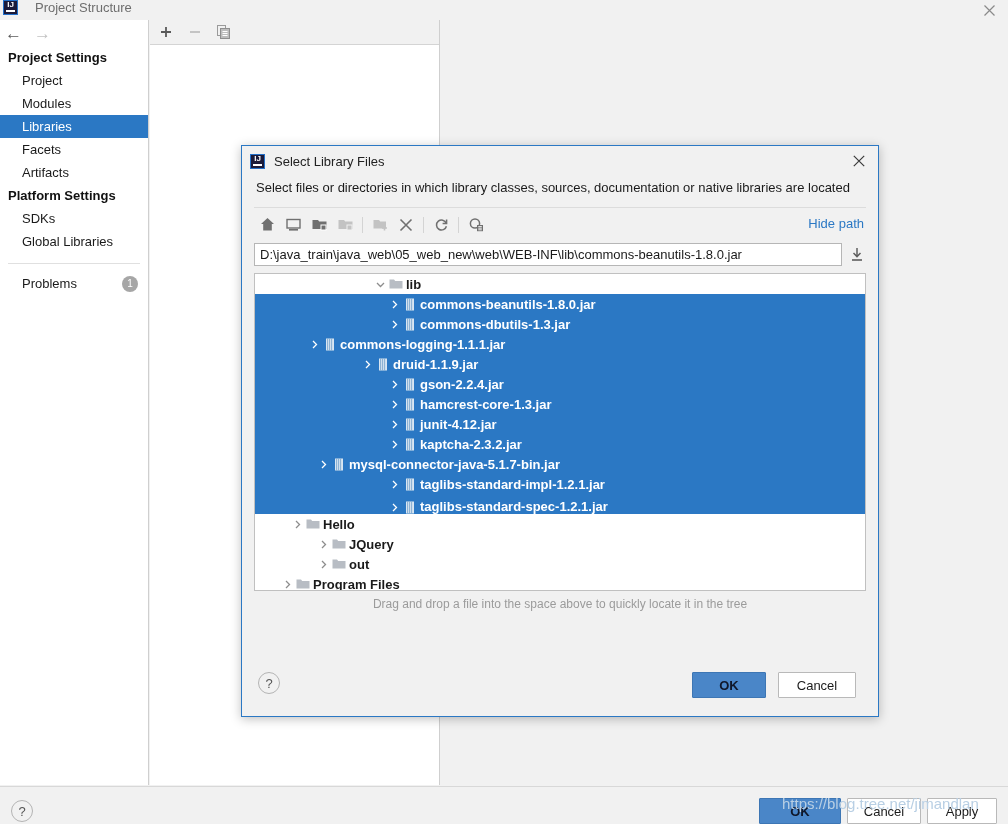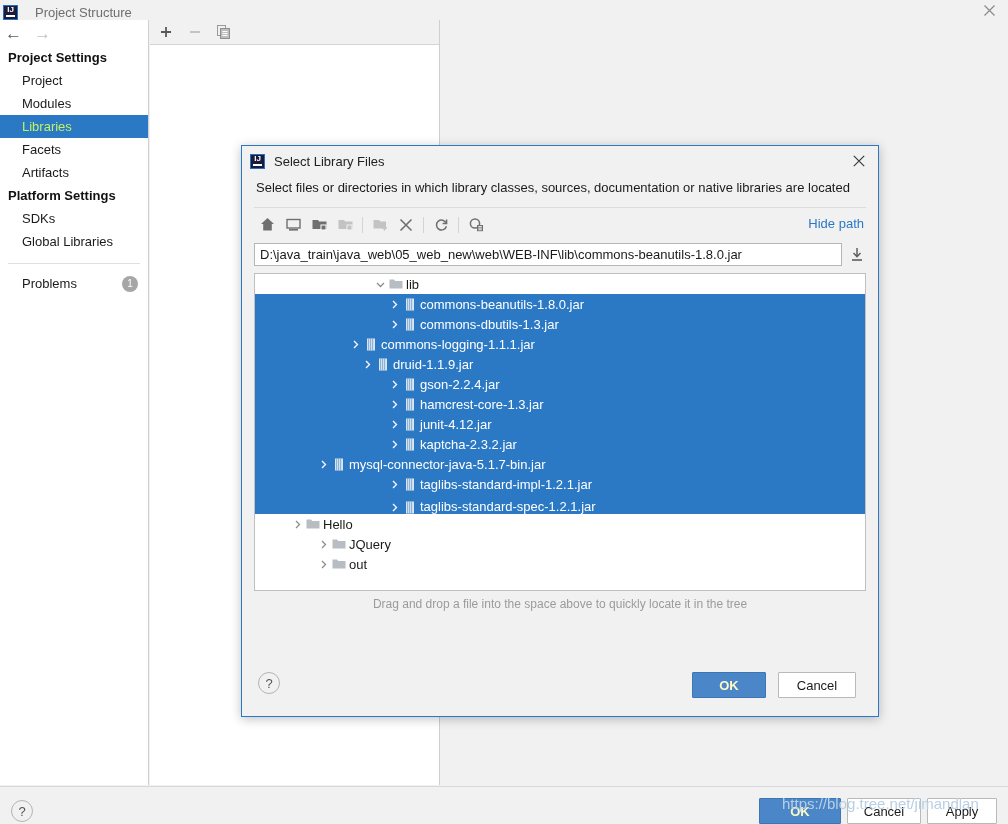--- a/index.html
+++ b/index.html
@@ -20,21 +20,21 @@
     left: 0; top: 0;
     width: 1008px; height: 824px;
     background: #f1f1f1;
   }
 
   #titlebar {
     position: absolute;
     left: 0; top: 0; width: 1008px; height: 20px;
     background: #f1f1f1;
     display: flex;
-    align-items: flex-end;
+    align-items: flex-start;
   }
   #titlebar .ij-logo {
     width: 15px; height: 15px;
     margin-left: 3px;
     background: #1b1b3a;
     border: 1px solid #2470c9;
     position: relative;
     flex: 0 0 auto;
   }
   #titlebar .ij-logo::before {
@@ -96,21 +96,21 @@
   .nav-item {
     height: 23px;
     line-height: 23px;
     padding-left: 22px;
     font-size: 13px;
     color: #1a1a1a;
     white-space: nowrap;
   }
   .nav-item.selected {
     background: #2b78c4;
-    color: #bef264;
+    color: #ffffff;
   }
   #nav-separator {
     margin: 10px 8px 8px 8px;
     border-top: 1px solid #e0e0e0;
   }
   #nav-problems {
     height: 23px;
     line-height: 23px;
     padding-left: 22px;
     padding-right: 10px;
@@ -187,21 +187,21 @@
     color: #1a1a1a;
     height: 26px;
     display: inline-flex;
     align-items: center;
     justify-content: center;
     border-radius: 1px;
   }
   .btn.primary {
     background: #4a86c8;
     border: 1px solid #3d76b4;
-    color: #fef9c3;
+    color: #0f172a;
     font-weight: bold;
   }
   #app-ok     { position: absolute; left: 759px; top: 798px; width: 82px; }
   #app-cancel { position: absolute; left: 847px; top: 798px; width: 74px; }
   #app-apply  { position: absolute; left: 927px; top: 798px; width: 70px; }
 
   
   #watermark {
     position: absolute;
     left: 782px; top: 795px;
@@ -315,20 +315,21 @@
     color: #5e5e5e;
   }
 
   #tree-box {
     margin: 7px 12px 0 12px;
     height: 318px;
     border: 1px solid #c0c0c0;
     background: #ffffff;
     overflow: hidden;
     position: relative;
+    font-weight: bold;
   }
   .tree-row {
     height: 20px;
     display: flex;
     align-items: center;
     font-size: 13px;
     color: #1a1a1a;
     white-space: nowrap;
   }
   .tree-row.selected { background: #2b78c4; color: #ffffff; }
@@ -569,21 +570,21 @@
           <span class="ico">
             <svg width="10" height="13" viewBox="0 0 10 13">
               <rect x="1" y="0.5" width="8" height="12" fill="#d9e6f2"></rect>
               <rect x="2.2" y="0.5" width="0.9" height="12" fill="#7aa6cd"></rect>
               <rect x="4.2" y="0.5" width="0.9" height="12" fill="#7aa6cd"></rect>
               <rect x="6.2" y="0.5" width="0.9" height="12" fill="#7aa6cd"></rect>
             </svg>
           </span>
           <span class="lbl">commons-dbutils-1.3.jar</span>
         </div>
-        <div class="tree-row selected" style="padding-left: 94px;">
+        <div class="tree-row selected" style="padding-left: 53px;">
           <span class="twisty">
             <svg width="9" height="9" viewBox="0 0 9 9">
               <path d="M3 1 L6.5 4.5 L3 8" fill="none" stroke="#ffffff" stroke-width="1.3"></path>
             </svg>
           </span>
           <span class="ico">
             <svg width="10" height="13" viewBox="0 0 10 13">
               <rect x="1" y="0.5" width="8" height="12" fill="#d9e6f2"></rect>
               <rect x="2.2" y="0.5" width="0.9" height="12" fill="#7aa6cd"></rect>
               <rect x="4.2" y="0.5" width="0.9" height="12" fill="#7aa6cd"></rect>
@@ -751,20 +752,33 @@
             <svg width="9" height="9" viewBox="0 0 9 9">
               <path d="M3 1 L6.5 4.5 L3 8" fill="none" stroke="#8d8d8d" stroke-width="1.3"></path>
             </svg>
           </span>
           <span class="ico">
             <svg width="14" height="12" viewBox="0 0 14 12">
               <path d="M0.5 1.5 H5 L6.2 3 H13.5 V10.5 H0.5 Z" fill="#b8bdc4"></path>
             </svg>
           </span>
           <span class="lbl">out</span>
+        </div>
+        <div class="tree-row" style="padding-left: 26px;">
+          <span class="twisty">
+            <svg width="9" height="9" viewBox="0 0 9 9">
+              <path d="M3 1 L6.5 4.5 L3 8" fill="none" stroke="#8d8d8d" stroke-width="1.3"></path>
+            </svg>
+          </span>
+          <span class="ico">
+            <svg width="14" height="12" viewBox="0 0 14 12">
+              <path d="M0.5 1.5 H5 L6.2 3 H13.5 V10.5 H0.5 Z" fill="#b8bdc4"></path>
+            </svg>
+          </span>
+          <span class="lbl">Program Files</span>
         </div>
       </div>
 
     <div id="drag-hint">Drag and drop a file into the space above to quickly locate it in the tree</div>
 
     <div id="dlg-bottom">
       <div id="dlg-help">?</div>
       <div class="btn primary" id="dlg-ok">OK</div>
       <div class="btn" id="dlg-cancel">Cancel</div>
     </div>

